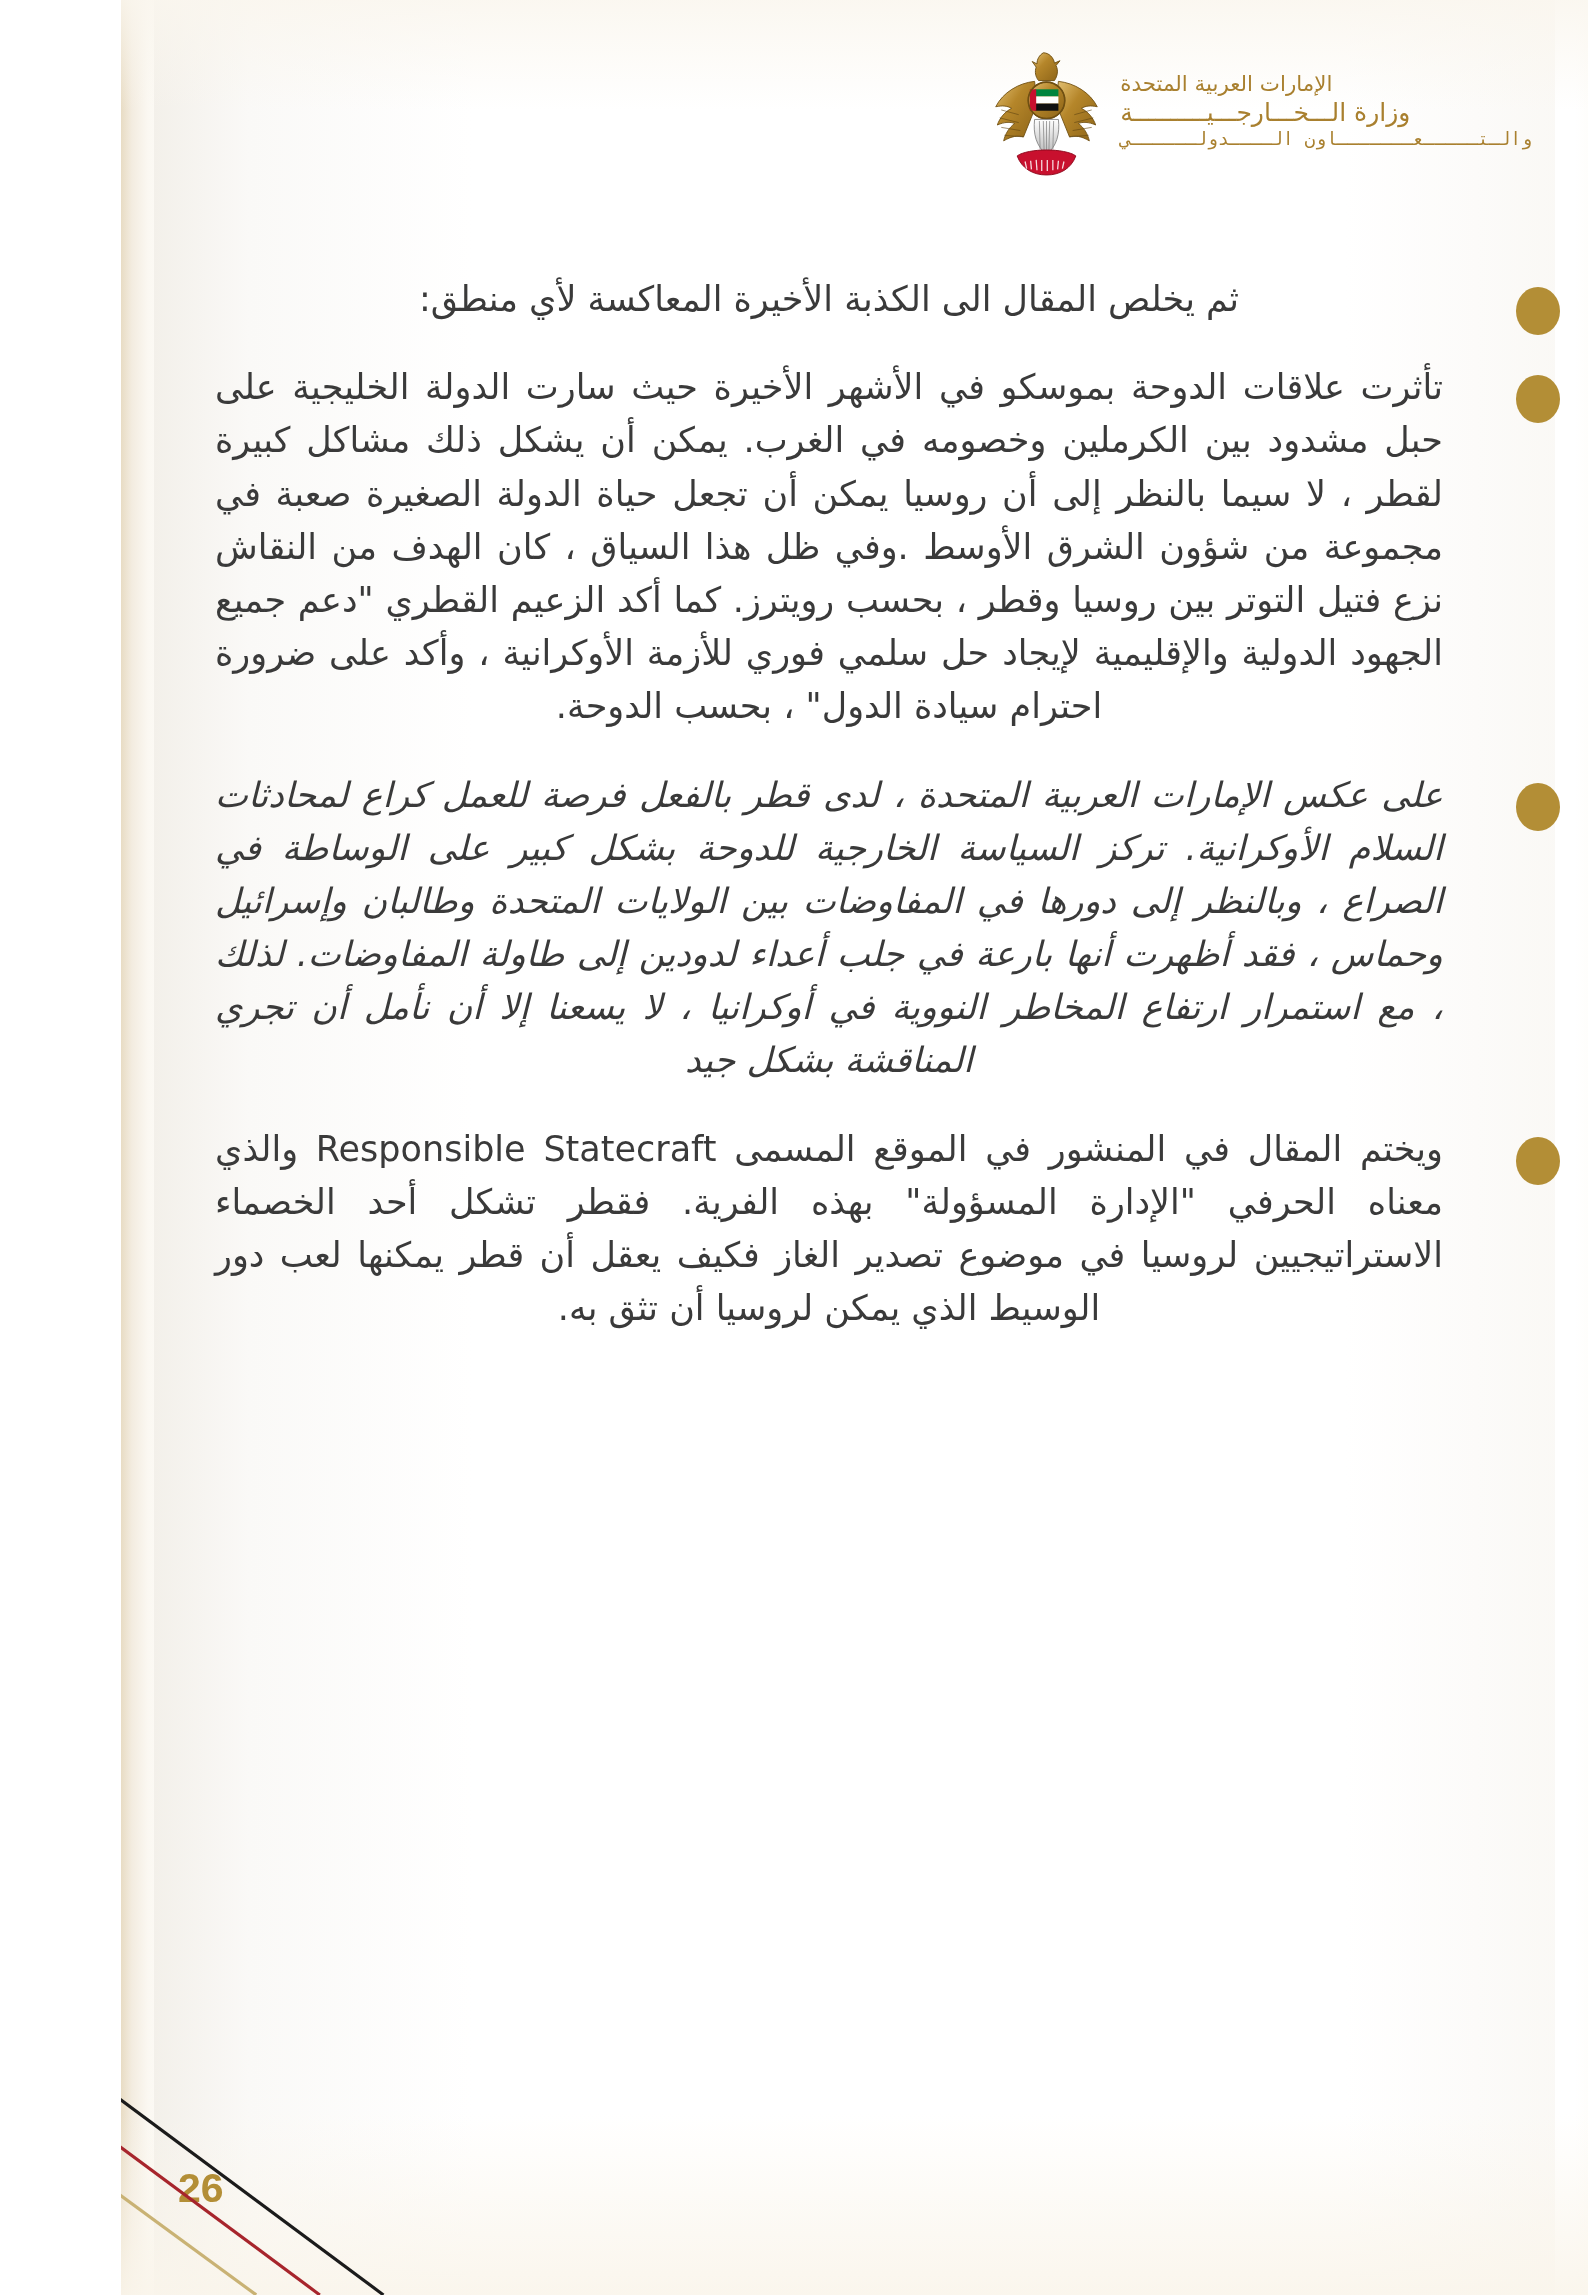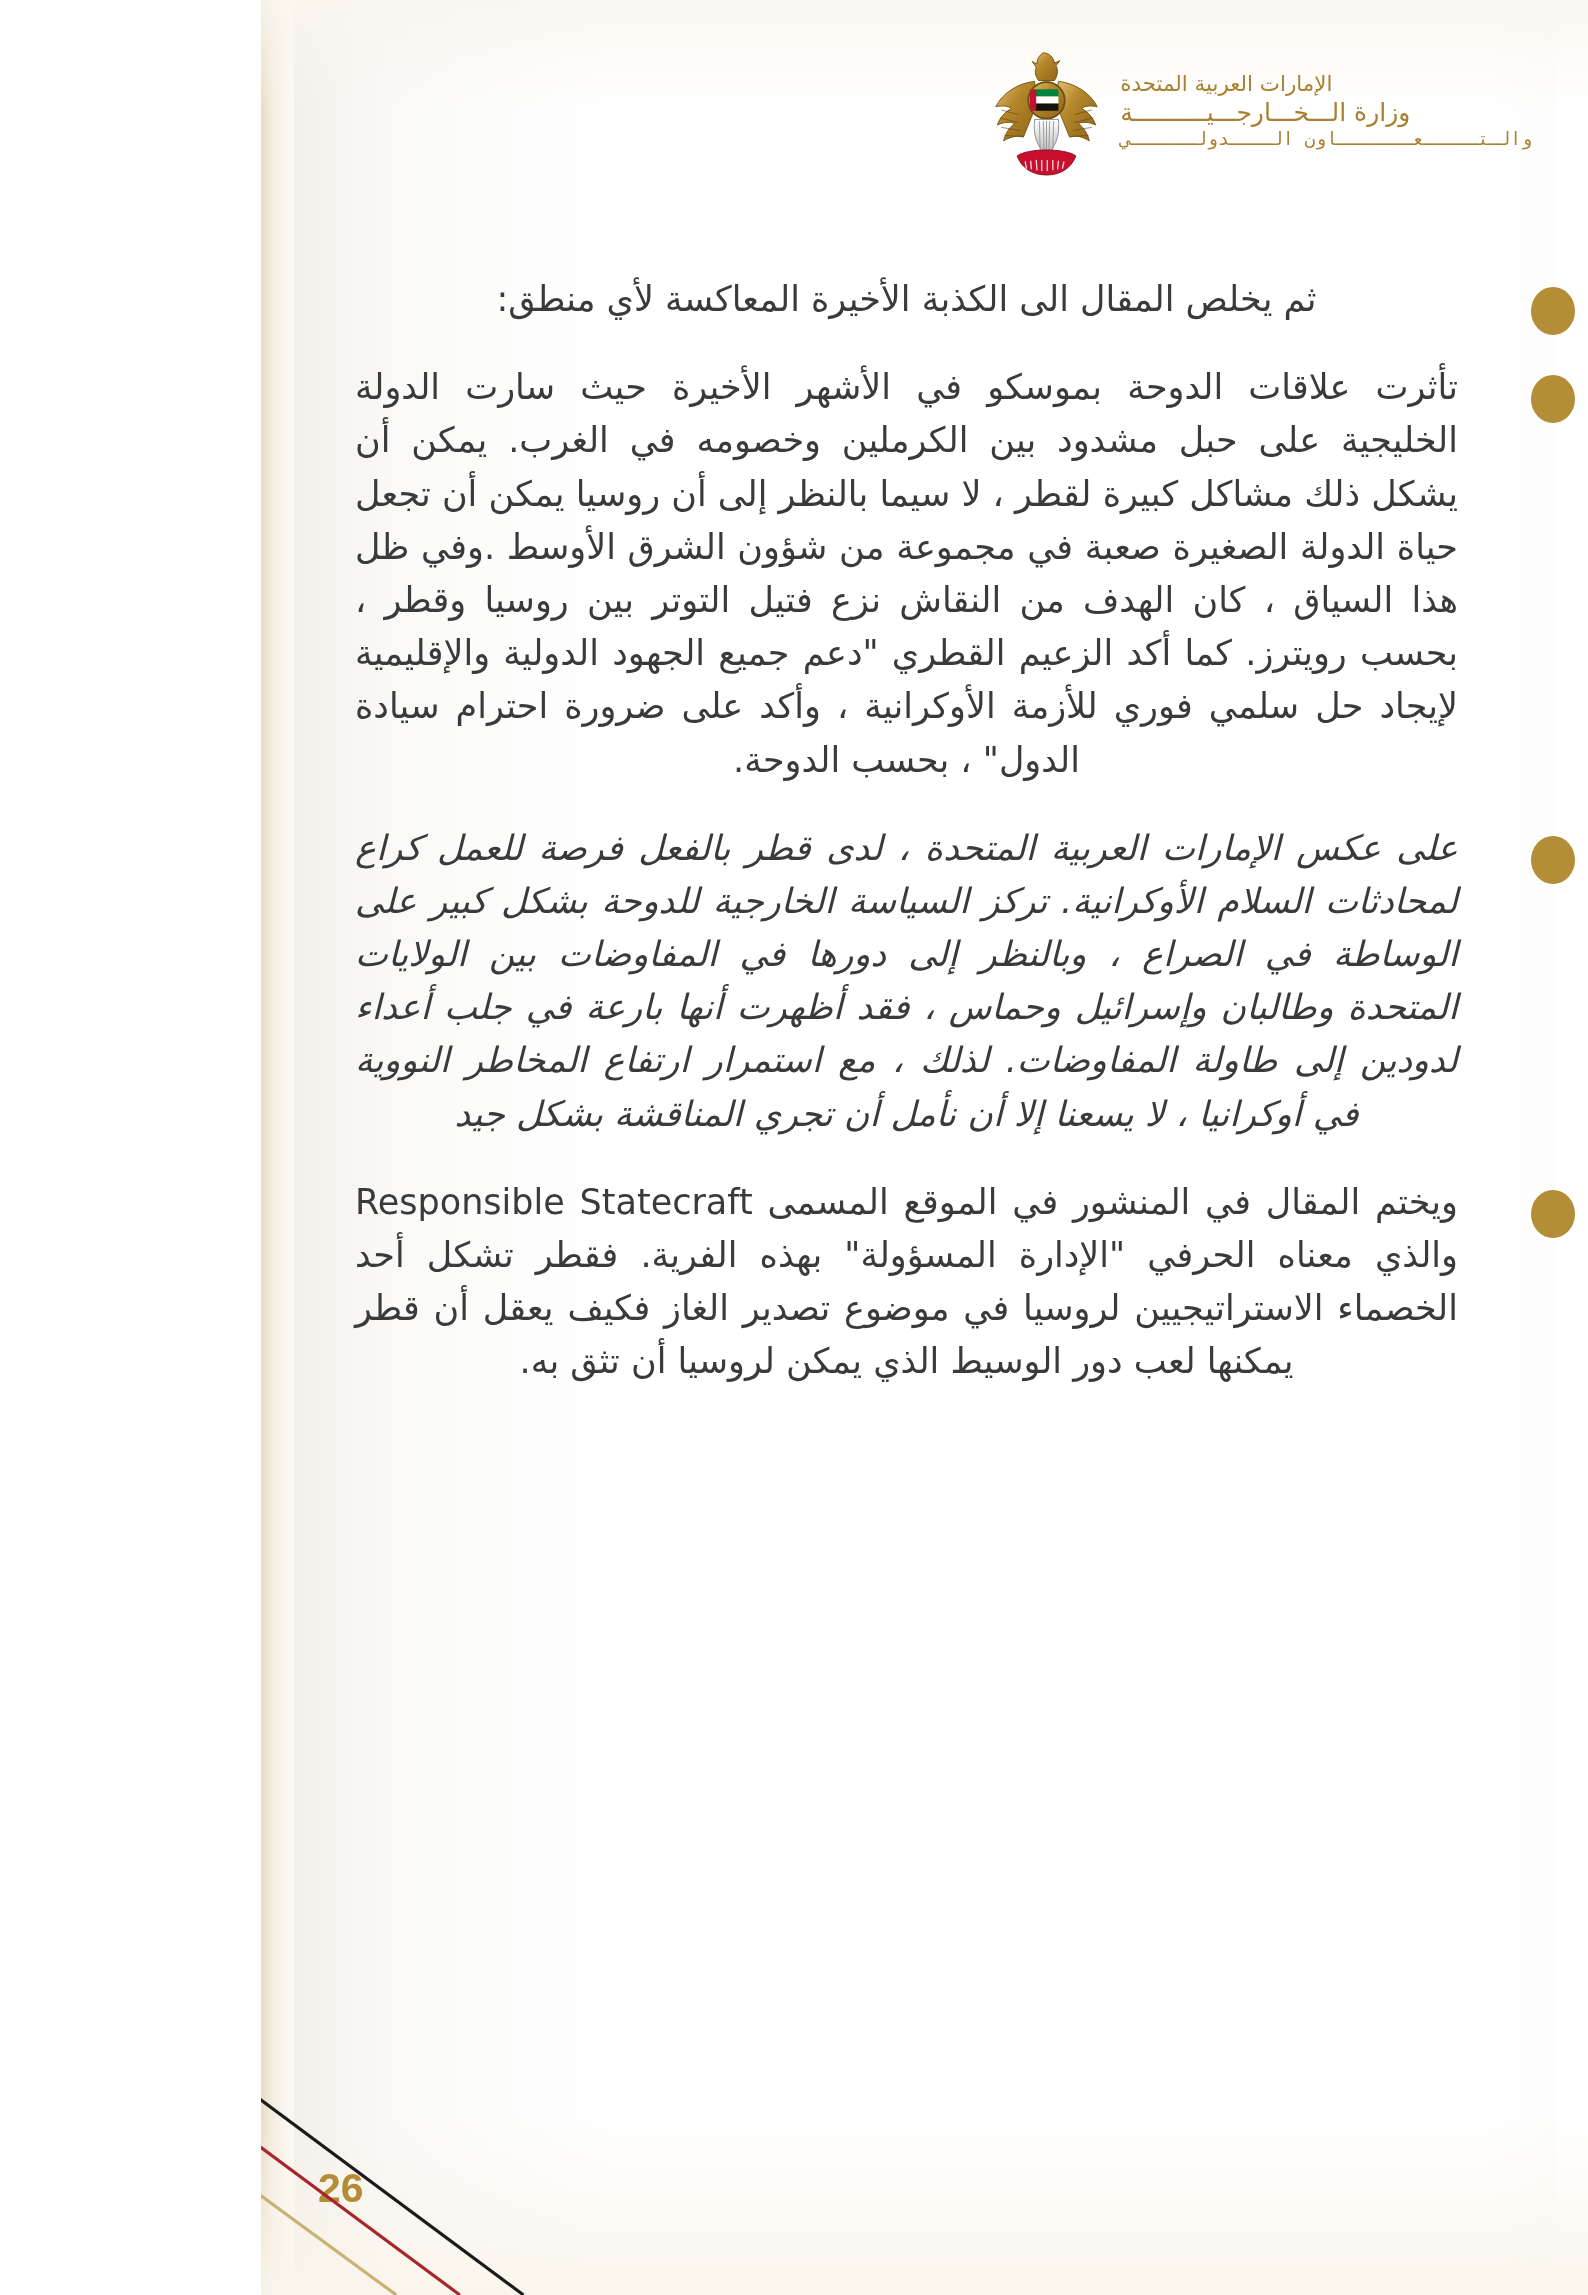--- a/index.html
+++ b/index.html
@@ -2,21 +2,21 @@
 <html lang="ar" dir="rtl" style="font-size:12.7px"><head>
 <meta charset="utf-8">
 <style>
   html, body {
     margin: 0;
     padding: 0;
     background: #ffffff;
   }
   .page {
     position: relative;
-    width: 1327px;
+    width: 1467px;
     height: 2295px;
     overflow: hidden;
     background:
       linear-gradient(90deg,
         #e8dcc4 0px,
         #f3ece0 11px,
         #fbf8f2 27px,
         #ffffff 71px,
         #ffffff 1454px,
         #fbf7ef 1509px,
@@ -83,21 +83,21 @@
     font-family: "DejaVu Sans", "Liberation Sans", sans-serif;
   }
   .ministry-line.l1 { font-size: 21.4px; letter-spacing: 0px; }
   .ministry-line.l2 { font-size: 25px; letter-spacing: 3.2px; }
   .ministry-line.l3 { font-size: 18px; letter-spacing: 3.2px; font-family: Liberation Mono, monospace; }
 
   
   .content {
     position: absolute;
     top: 238px;
-    right: 92px;
+    right: 107px;
     left: 94px;
     width: auto;
   }
   .block {
     position: relative;
     display: block;
     margin-bottom: 41px;
     padding-right: 38px;
   }
   .bullet {

